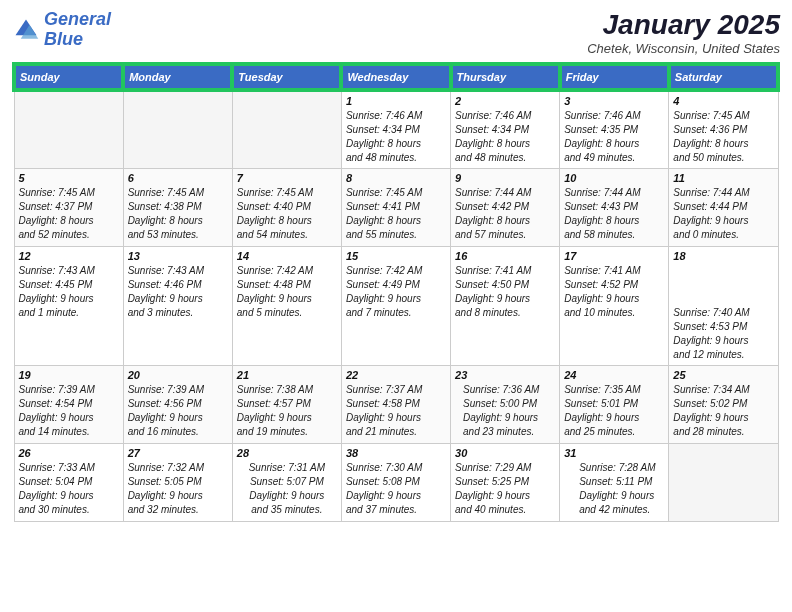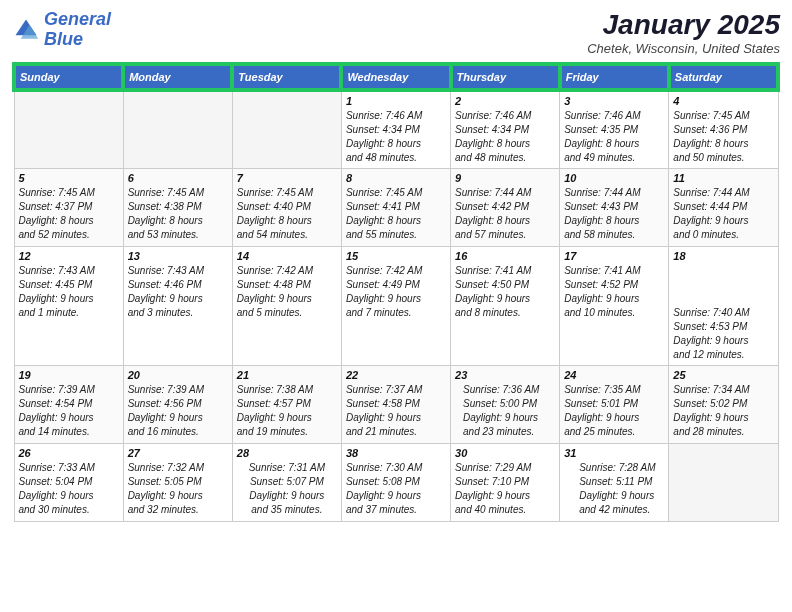--- a/index.html
+++ b/index.html
@@ -339,21 +339,21 @@
           <td>
             <div class="day-number">38</div>
             <div class="day-info" style="white-space: pre-line;">Sunrise: 7:30 AM
 Sunset: 5:08 PM
 Daylight: 9 hours
 and 37 minutes.</div>
           </td>
           <td>
             <div class="day-number">30</div>
             <div class="day-info" style="white-space: pre-line;">Sunrise: 7:29 AM
-Sunset: 7:10 PM
+Sunset: 5:25 PM
 Daylight: 9 hours
 and 40 minutes.</div>
           </td>
           <td>
             <div class="day-number">31</div>
             <div class="day-info" style="white-space: pre-line; margin-left: 15px;">Sunrise: 7:28 AM
 Sunset: 5:11 PM
 Daylight: 9 hours
 and 42 minutes.</div>
           </td>

